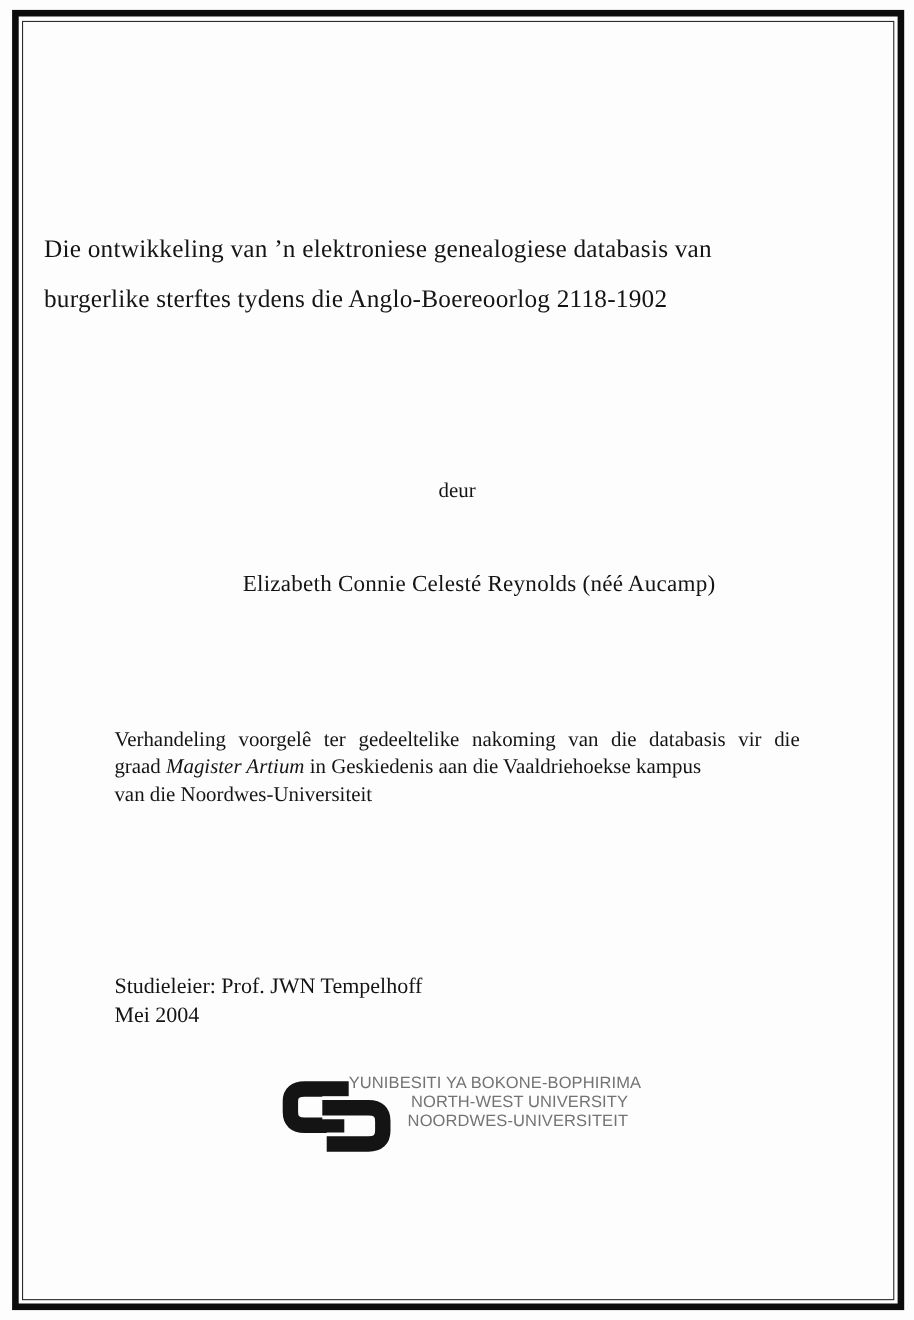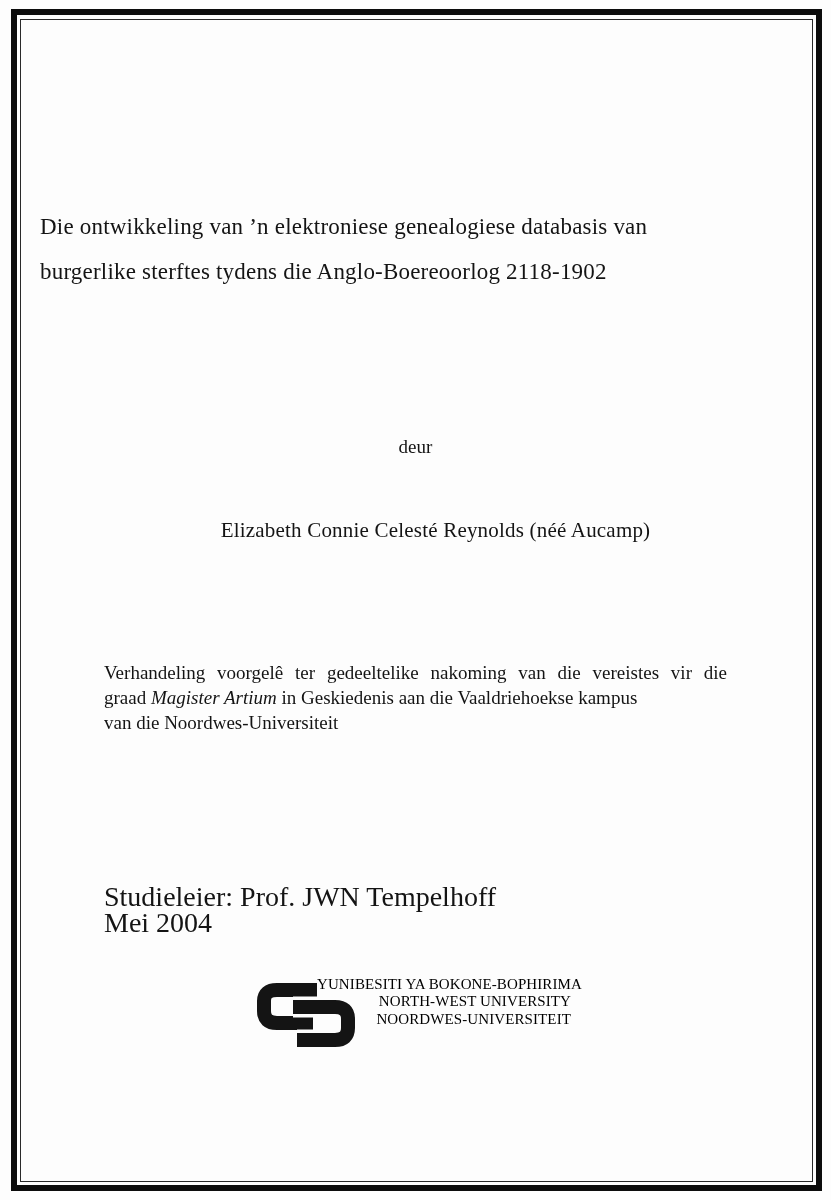--- a/index.html
+++ b/index.html
@@ -63,21 +63,21 @@
     text-align: justify;
     text-align-last: justify;
   }
   .submission .italic {
     font-style: italic;
   }
   .supervisor-block {
     position: absolute;
     left: 104px;
     top: 884px;
-    font-size: 28px;
+    font-size: 20px;
     line-height: 26px;
   }
   .logo {
     position: absolute;
     left: 255px;
     top: 974px;
     width: 340px;
     height: 82px;
   }
   .logo-mark {
@@ -85,26 +85,26 @@
     left: 0;
     top: 7px;
     width: 102px;
     height: 68px;
   }
   .logo-text {
     position: absolute;
     left: 62px;
     width: 254px;
     top: 2px;
-    font-family: Liberation Serif, serif;
+    font-family: Liberation Sans, sans-serif;
     font-size: 15px;
     line-height: 17.4px;
     text-align: right;
     letter-spacing: 0.1px;
-    color: #000000;
+    color: #737373;
     white-space: nowrap;
   }
 </style>
 </head>
 <body>
 
 <div id="page">
 
   <div class="frame-outer"></div>
   <div class="frame-inner"></div>
@@ -112,21 +112,21 @@
   <div class="thesis-title">
     <div>Die ontwikkeling van ’n elektroniese genealogiese databasis van</div>
     <div>burgerlike sterftes tydens die Anglo-Boereoorlog 2118-1902</div>
   </div>
 
   <div class="byline">deur</div>
 
   <div class="author">Elizabeth Connie Celesté Reynolds (néé Aucamp)</div>
 
   <div class="submission">
-    <div class="justified">Verhandeling voorgelê ter gedeeltelike nakoming van die vereistes vir die</div>
+    <div class="justified">Verhandeling voorgelê ter gedeeltelike nakoming van die databasis vir die</div>
     <div><span>graad </span><span class="italic">Magister Artium</span><span> in Geskiedenis aan die Vaaldriehoekse kampus</span></div>
     <div>van die Noordwes-Universiteit</div>
   </div>
 
   <div class="supervisor-block">
     <div>Studieleier: Prof. JWN Tempelhoff</div>
     <div>Mei 2004</div>
   </div>
 
   <div class="logo">

